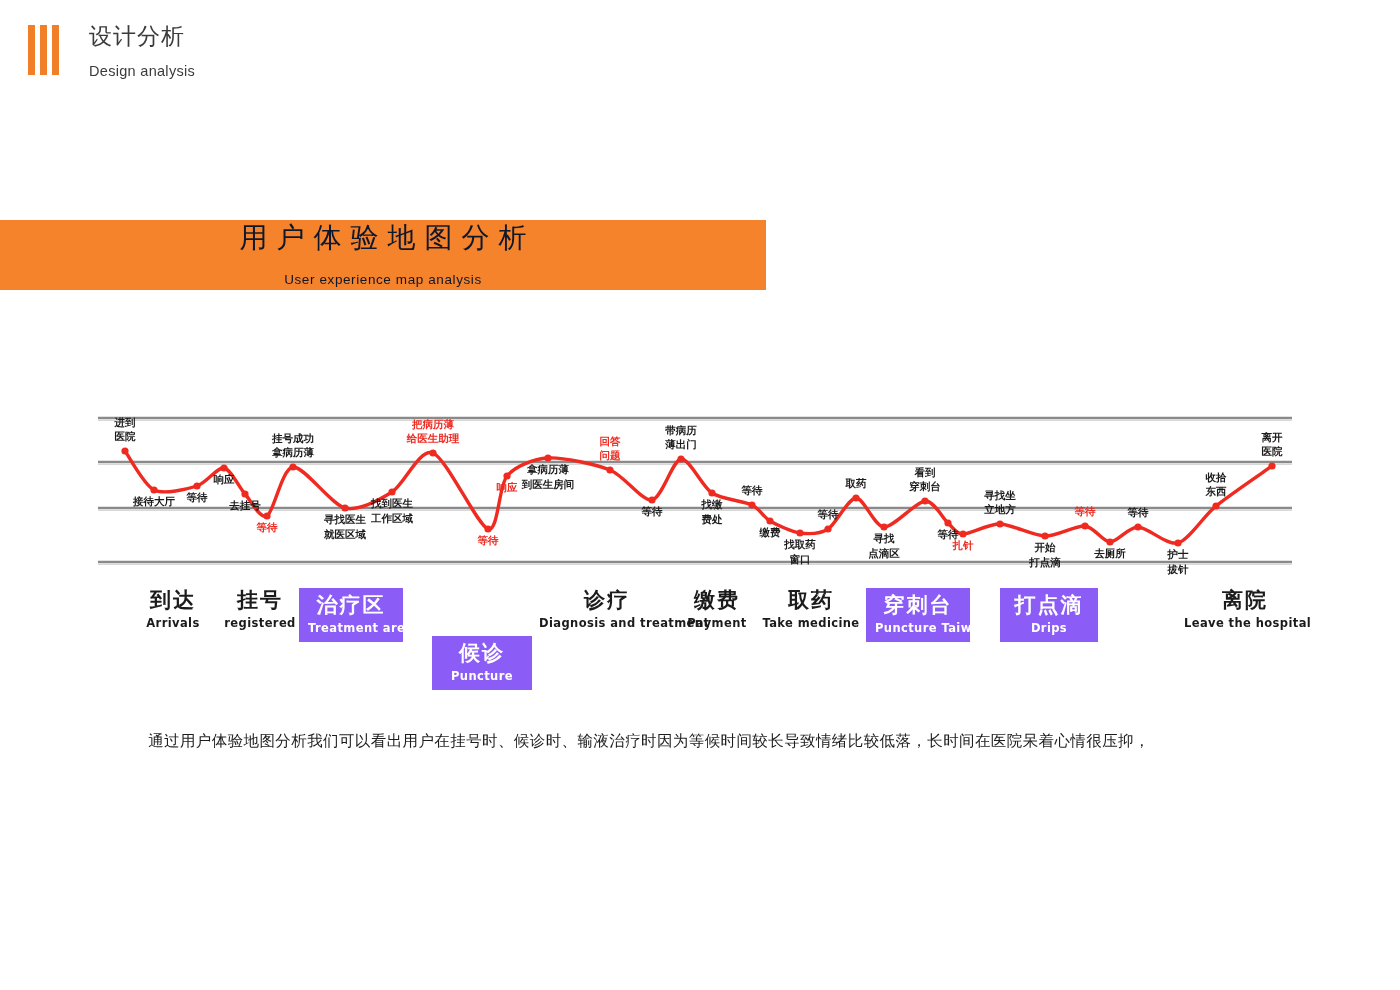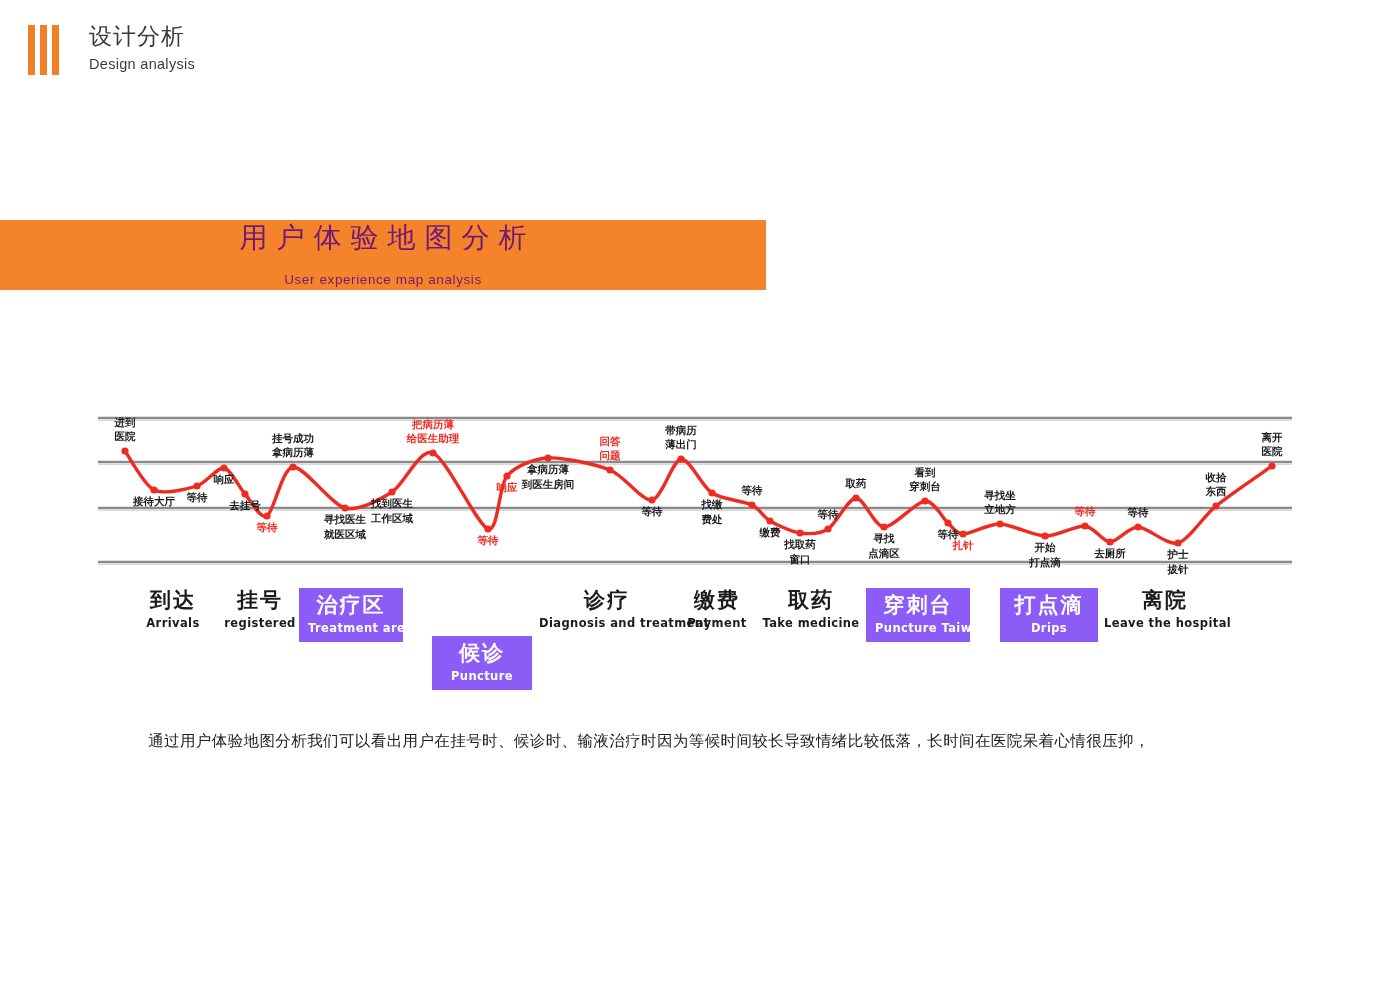--- a/index.html
+++ b/index.html
@@ -11,26 +11,26 @@
     overflow: hidden;
   }
   .page { position: relative; width: 1400px; height: 990px; padding-left: 23px; }
 
   
   .hdr { position: absolute; left: 28px; top: 22px; display: flex; align-items: flex-start; }
   .hdr-bars { display: flex; gap: 5px; margin-top: 3px; }
   .hdr-bars i { display: block; width: 7px; height: 50px; background: #f07f27; }
   .hdr-txt { margin-left: 30px; }
   .hdr-cn { font-size: 23px; color: #3b3b3b; letter-spacing: 1px; line-height: 1.25; }
-  .hdr-en { font-size: 14.5px; color: #3b3b3b; letter-spacing: .3px; margin-top: 5px; }
+  .hdr-en { font-size: 14.5px; color: #3b3b3b; letter-spacing: .3px; margin-top: 12px; }
 
   
   .banner {
     position: absolute; left: 0; top: 220px; width: 766px; height: 70px;
-    background: #f4832c; color: #701a75;
+    background: #f4832c; color: #0f172a;
     display: flex; flex-direction: column; align-items: center; justify-content: center;
   }
   .banner-cn { font-size: 28px; letter-spacing: 9px; line-height: 1.1; text-indent: 9px; }
   .banner-en { font-size: 13.5px; letter-spacing: .6px; margin-top: 18px; }
 
   
   .map { position: absolute; left: 0; top: 400px; width: 1128px; height: 190px; }
   .map svg { display: block; }
 
   .gl { stroke: #8a8a8a; stroke-width: 2.4; }
@@ -224,21 +224,21 @@
         <div class="s-en">Take medicine</div>
       </div>
       <div class="stage hl" style="left: 866px; width: 104px;">
         <div class="s-cn">穿刺台</div>
         <div class="s-en">Puncture Taiwan</div>
       </div>
       <div class="stage hl" style="left: 1000px; width: 98px;">
         <div class="s-cn">打点滴</div>
         <div class="s-en">Drips</div>
       </div>
-      <div class="stage" style="left: 1104px; width: 122px; text-align: center;">
+      <div class="stage" style="left: 1184px; width: 122px; text-align: center;">
         <div class="s-cn">离院</div>
         <div class="s-en">Leave the hospital</div>
       </div>
     </div>
 
   <div class="para">
     <p>通过用户体验地图分析我们可以看出用户在挂号时、候诊时、输液治疗时因为等候时间较长导致情绪比较低落，长时间在医院呆着心情很压抑，</p>
   </div>
 
 </div>

